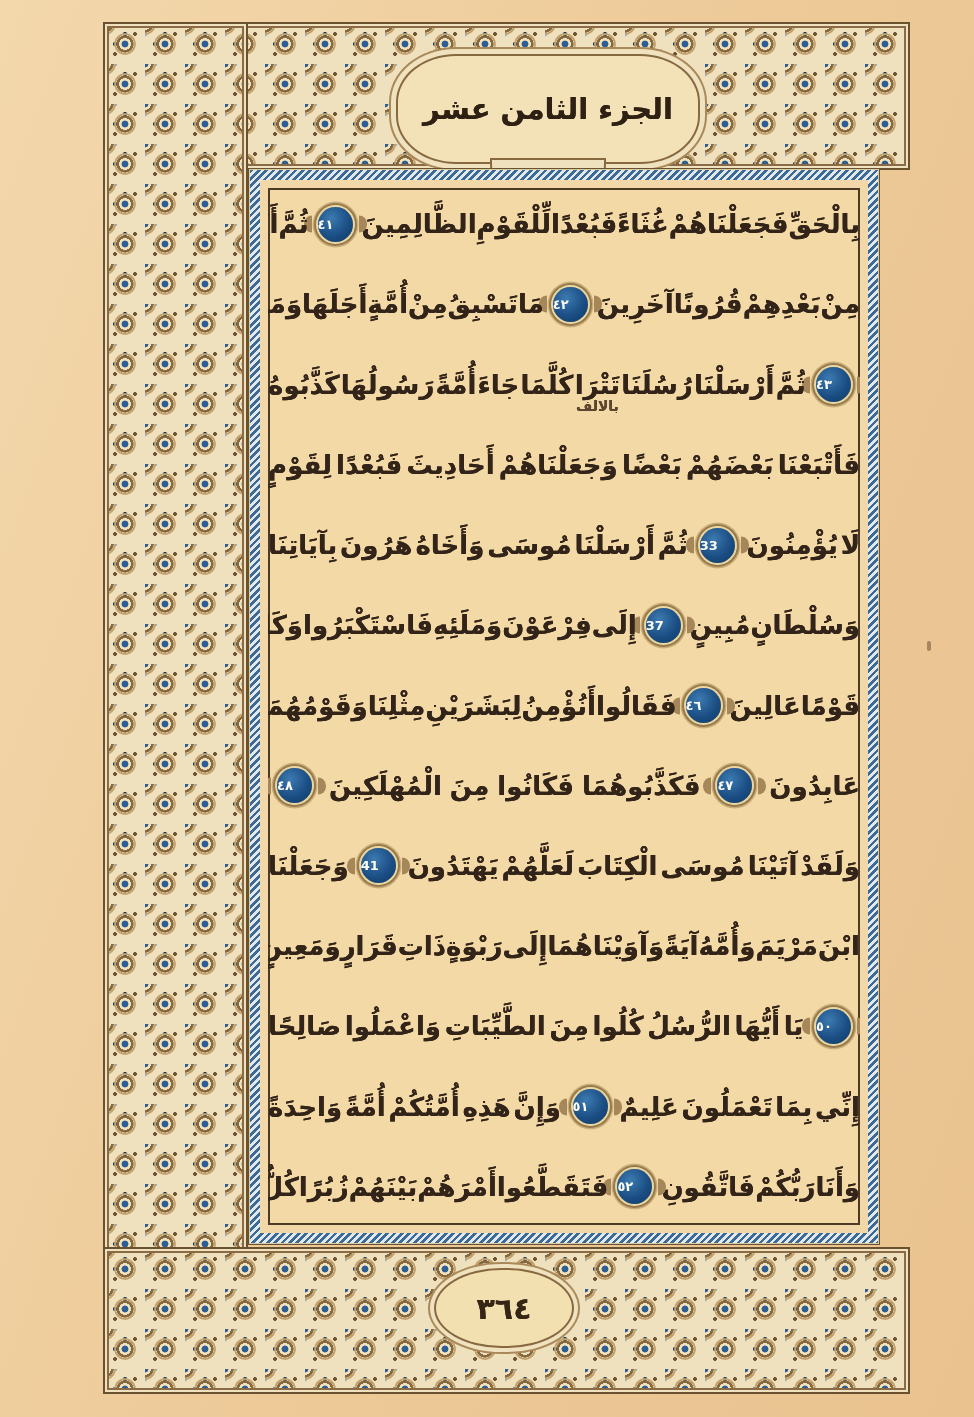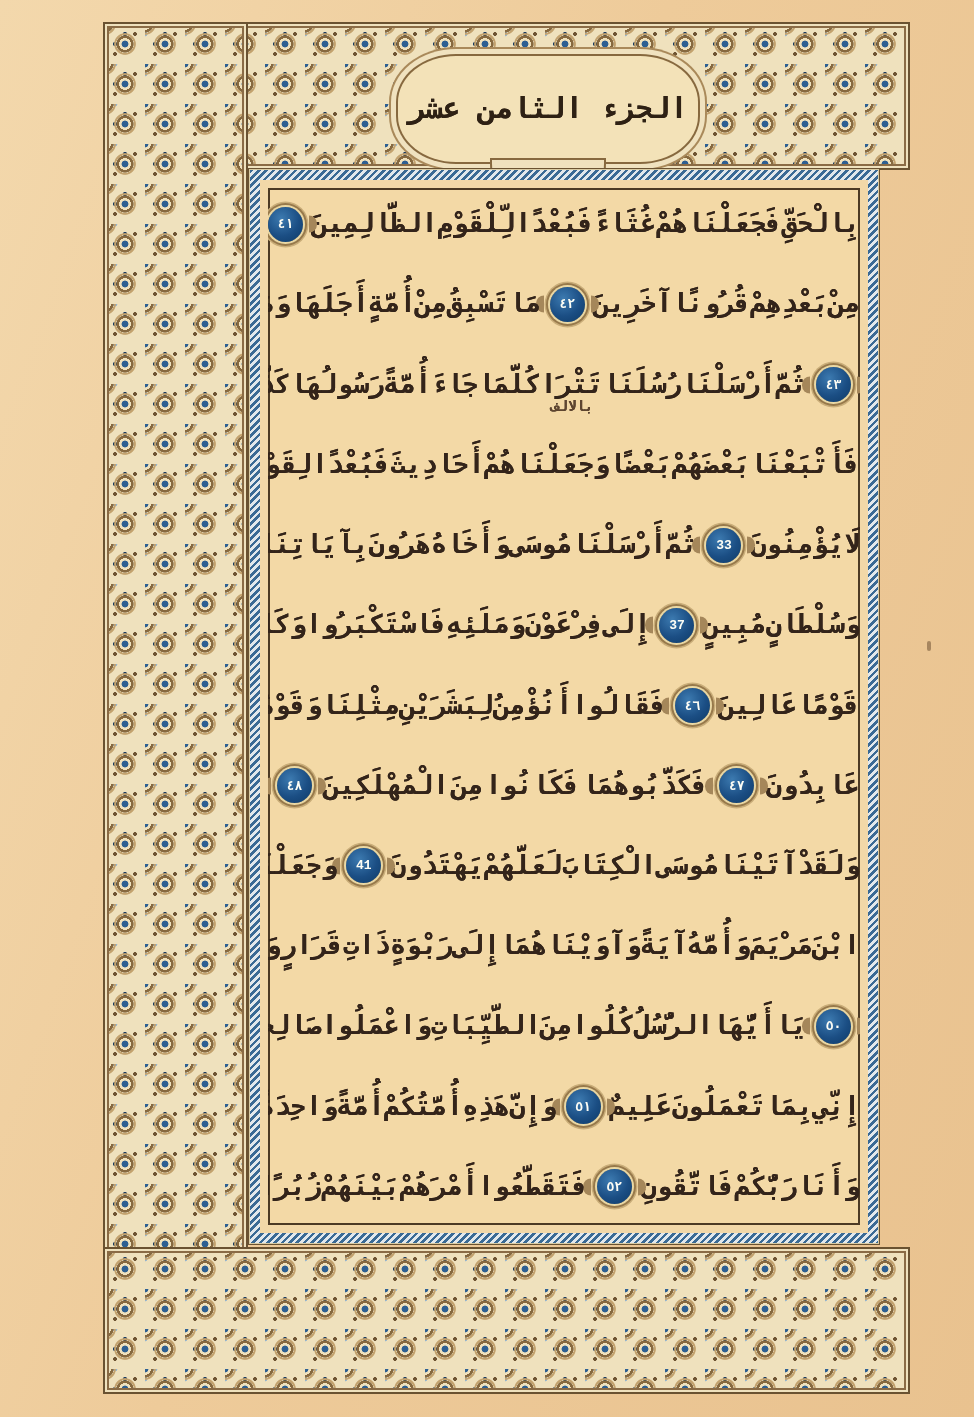--- a/index.html
+++ b/index.html
@@ -1,21 +1,21 @@
 <!DOCTYPE html>
 <html lang="ar"><head>
 <meta charset="utf-8">
 <style>
   html,body{margin:0;padding:0;}
   body{
     width:974px;height:1417px;position:relative;overflow:hidden;
     background:linear-gradient(110deg,#f3d8ac 0%,#eecb9a 45%,#e9c28f 100%);
     font-family:"DejaVu Sans",sans-serif;
   }
-  .page{position:absolute;inset:0;font-family:Liberation Mono, monospace;}
+  .page{position:absolute;inset:0;}
 
   
   .ornament{
     position:absolute;
     background-color:#efe1bd;
     background-image:
       radial-gradient(circle at 20px 20px,#2d5f92 3px,rgba(0,0,0,0) 3.8px),
       radial-gradient(circle at 0px 0px,#2d5f92 3px,rgba(0,0,0,0) 3.8px),
       radial-gradient(circle at 20px 20px,rgba(0,0,0,0) 6px,#87693f 6px 8.2px,rgba(0,0,0,0) 9px,#c3a26e 9px 10.4px,rgba(0,0,0,0) 11.2px),
       radial-gradient(circle at 0px 0px,rgba(0,0,0,0) 6px,#87693f 6px 8.2px,rgba(0,0,0,0) 9px,#c3a26e 9px 10.4px,rgba(0,0,0,0) 11.2px),
@@ -89,21 +89,21 @@
     position:relative;text-shadow:0 0 .5px #33241a;
   }
   .qnote{
     position:absolute;left:50%;transform:translateX(-50%);bottom:-14px;
     font-size:14px;font-weight:bold;color:#5f4630;white-space:nowrap;
   }
   .verse-marker{
     position:relative;flex:0 0 auto;width:35px;height:35px;border-radius:50%;
     background:radial-gradient(circle at 38% 32%,#3c7ab0 0%,#1b4e84 55%,#0e3a66 100%);
     box-shadow:0 0 0 2px #ead8a4,0 0 0 4px #97794b,0 0 0 5.5px #c9ad79;
-    display:flex;align-items:center;justify-content:center;margin:0 9px;
+    display:flex;align-items:center;justify-content:flex-end;margin:0 9px;
   }
   .verse-marker::before,.verse-marker::after{
     content:"";position:absolute;top:50%;width:8px;height:17px;
     background:#a5875a;transform:translateY(-50%);
   }
   .verse-marker::before{right:-14px;border-radius:0 8px 8px 0;}
   .verse-marker::after{left:-14px;border-radius:8px 0 0 8px;}
   .verse-num{color:#fdfdf5;font-size:13px;font-weight:bold;}
 
   
@@ -305,15 +305,18 @@
                 <span class="qword">بَيْنَهُمْ</span>
                 <span class="qword">زُبُرًا</span>
                 <span class="qword">كُلُّ</span>
               </div>
             </div>
         </div>
       </div>
     </div>
   </div>
 
+  <div class="page-num-cartouche">
+    <span class="page-num">٣٦٤</span>
+  </div>
 
   <span class="speck"></span>
 </div>
 
 </body></html>

